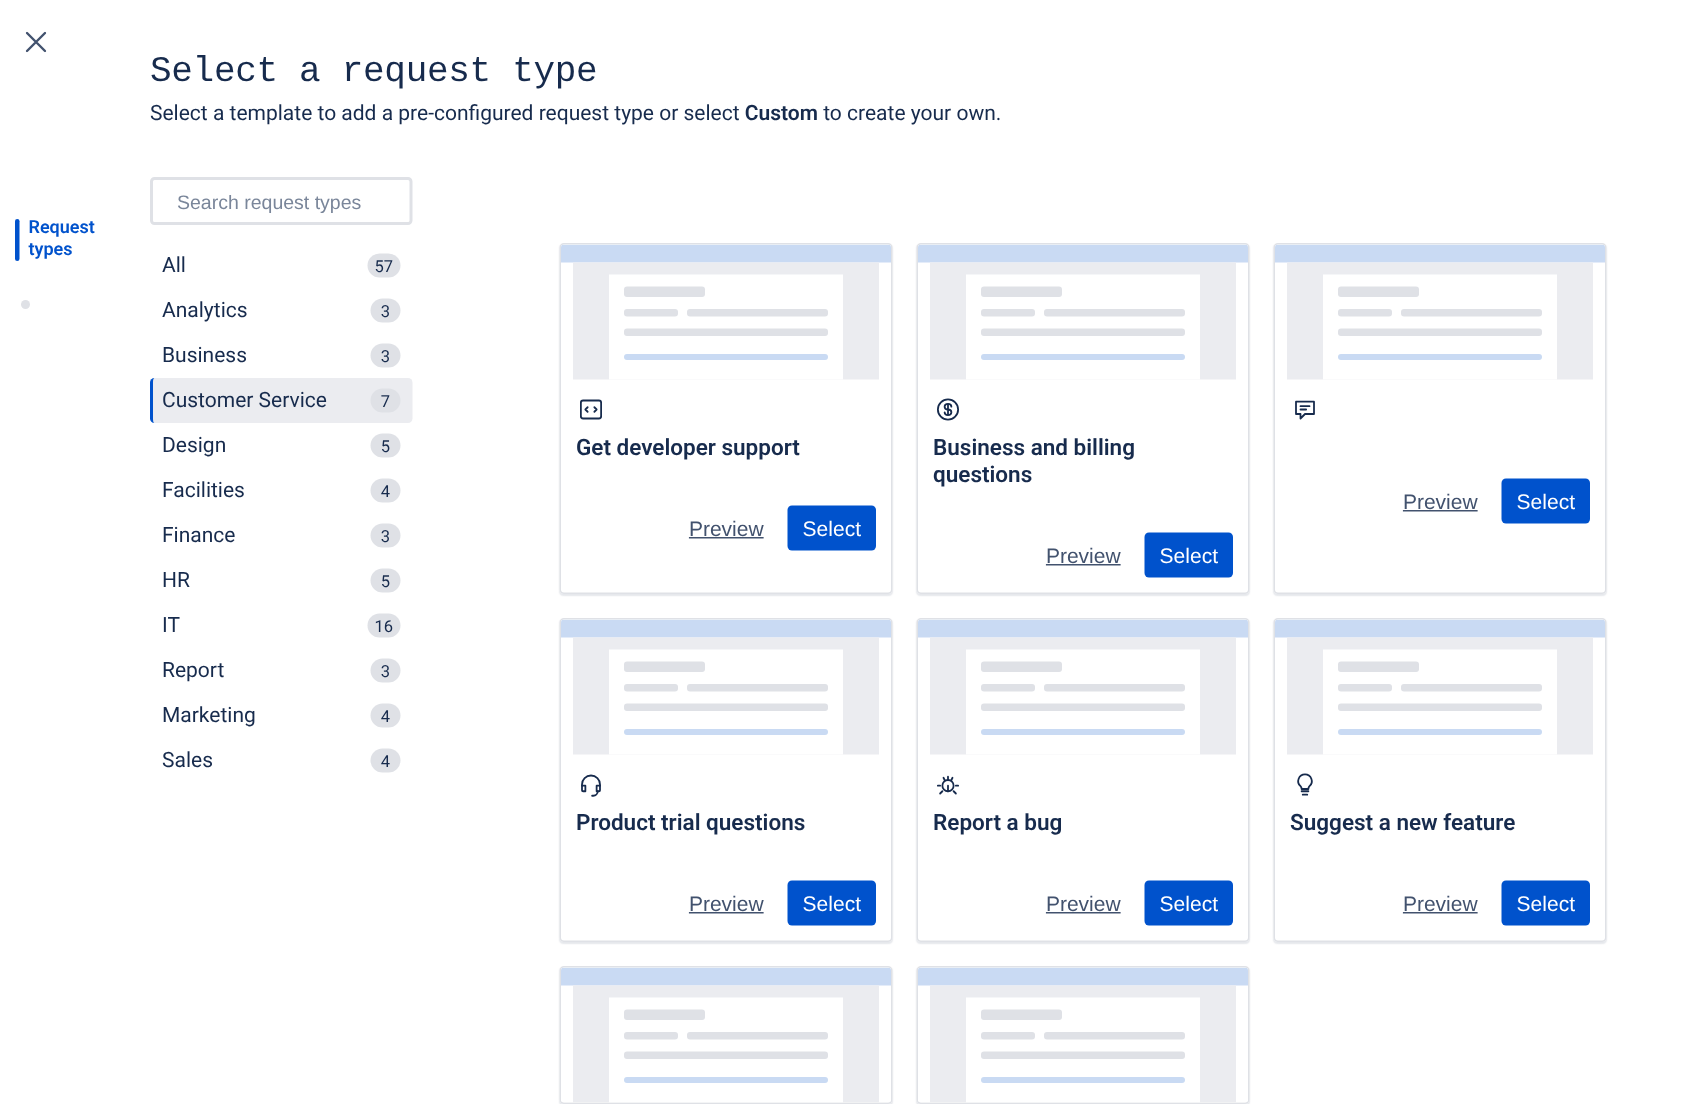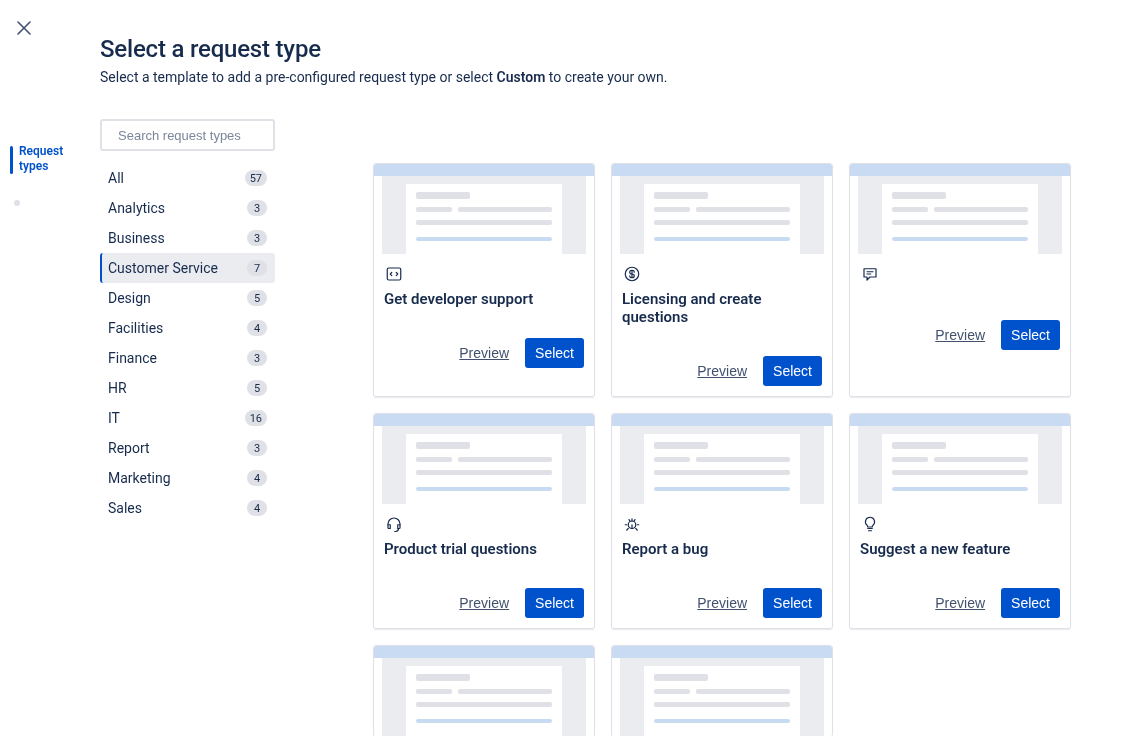--- a/index.html
+++ b/index.html
@@ -9,21 +9,21 @@
   .close-btn svg { width:14px; height:14px; }
 
   .left-rail { position:absolute; top:140px; left:6px; width:80px; }
   .rail-item { display:flex; align-items:flex-end; gap:6px; padding:4px 0 4px 4px; }
   .rail-indicator { width:3px; height:28px; border-radius:2px; background:#0052CC; }
   .rail-indicator.dim { background:#dfe1e6; height:6px; width:6px; border-radius:50%; margin-top:18px; }
   .rail-label { color:#0052CC; font-size:12px; font-weight:600; line-height:1.25; width:52px; }
 
   .page { position:absolute; left:100px; top:35px; right:20px; bottom:0; overflow:hidden; }
 
-  .page-title { font-size:24px; font-weight:500; color:#172B4D; letter-spacing:-0.2px; }
+  .page-title { font-size:24px; font-weight:500; color:#172B4D; letter-spacing:-0.2px;font-family:Liberation Mono, monospace; }
   .page-subtitle { font-size:14px; color:#172B4D; margin-top:6px; }
   .page-subtitle b { font-weight:600; }
 
   .search-wrap { margin-top:34px; width:175px; height:32px; border:2px solid #DFE1E6; border-radius:3px; display:flex; align-items:center; padding:0 8px; gap:8px; color:#6B778C; }
   .search-wrap input { border:none; outline:none; font-size:13px; flex:1; background:transparent; color:#172B4D; }
   .search-wrap input::placeholder { color:#7A869A; }
 
   .body-row { display:flex; align-items:flex-start; margin-top:12px; gap:70px; }
 
   .categories { width:175px; }
@@ -186,21 +186,21 @@
               </div>
             </div>
           </div>
           <div class="card-content">
             <div class="card-icon">
               <svg viewBox="0 0 24 24">
                 <circle cx="12" cy="12" r="9"></circle>
                 <path d="M12 7v10M15 9.5c0-1.4-1.3-2.5-3-2.5s-3 1.1-3 2.5 1.3 2.5 3 2.5 3 1.1 3 2.5-1.3 2.5-3 2.5-3-1.1-3-2.5"></path>
               </svg>
             </div>
-            <div class="card-title">Licensing and create questions</div>
+            <div class="card-title">Business and billing questions</div>
             <div class="card-actions">
               <button class="btn subtle">Preview</button>
               <button class="btn primary">Select</button>
             </div>
           </div>
         </div>
         <div class="card">
           <div class="card-illus">
             <div class="ill-top"></div>
             <div class="ill-outer">

